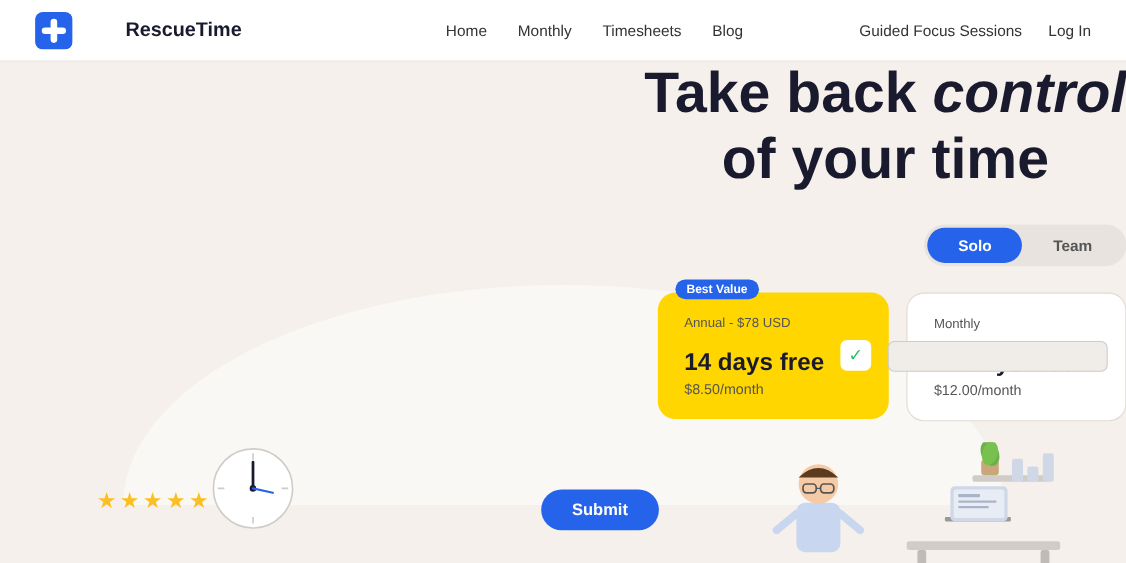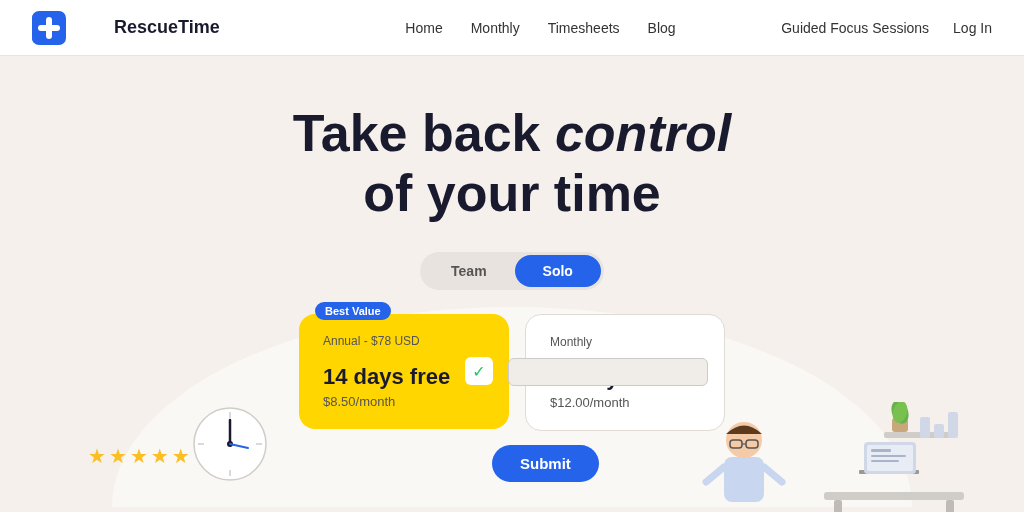--- a/index.html
+++ b/index.html
@@ -60,22 +60,21 @@
       font-size: 14px;
       color: #333;
       font-weight: 500;
       cursor: pointer;
     }
 
     
     .hero {
       display: flex;
       flex-direction: column;
-      align-items: center;
-      padding-top: 48px;
+      align-items: flex-end;
       position: relative;
     }
 
     .hero-title {
       font-size: 52px;
       font-weight: 800;
       color: #1a1a2e;
       text-align: center;
       line-height: 1.15;
       margin-bottom: 28px;
@@ -297,22 +296,22 @@
 <section class="hero">
 
   <div class="bottom-arc"></div>
 
   <h1 class="hero-title">
     <span>Take back <em>control</em></span><br>
     <span>of your time</span>
   </h1>
 
   <div class="tabs-container">
+    <button class="tab active">Solo</button>
     <button class="tab">Team</button>
-    <button class="tab active">Solo</button>
   </div>
 
   <div class="pricing-row">
 
     <div class="card card-yellow">
       <span class="best-value-badge">Best Value</span>
       <div class="card-subtitle">Annual - $78 USD</div>
       <div class="card-main-text">14 days free</div>
       <div class="card-price">$8.50/month</div>
       <div class="card-checkbox">✓</div>

